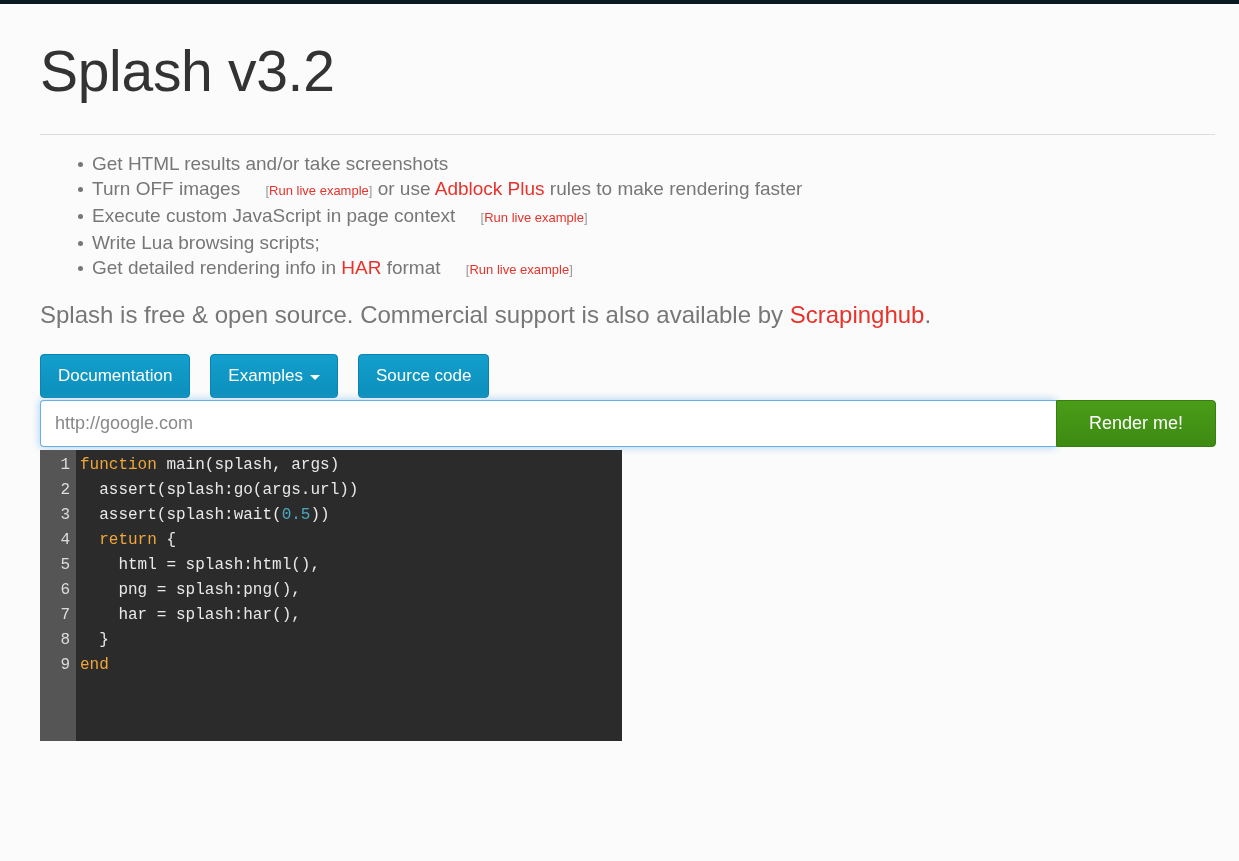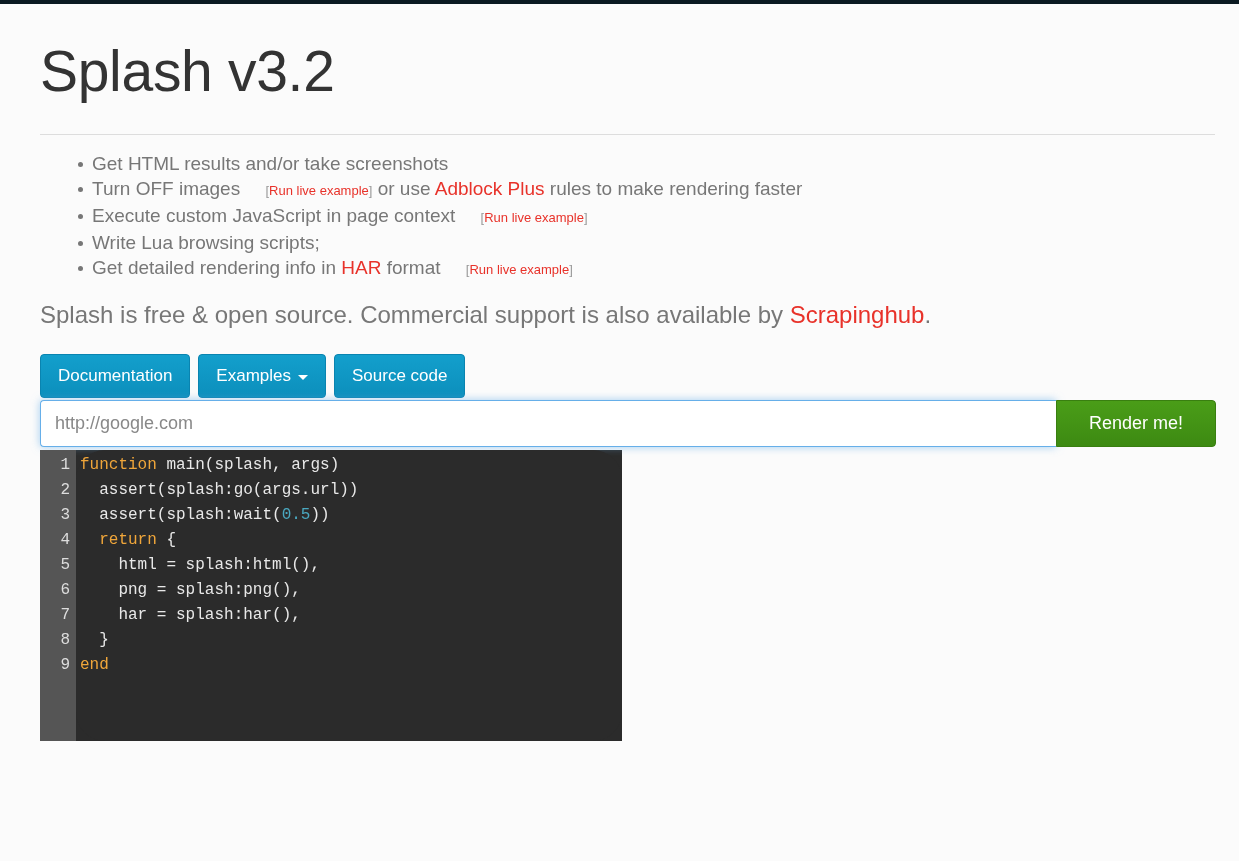--- a/index.html
+++ b/index.html
@@ -97,21 +97,21 @@
     margin: 16px 0 0 0;
     font-size: 24px;
     line-height: 1.42;
     color: #777777;
     font-weight: 300;
   }
 
   .btn-row {
     margin-top: 22px;
     display: flex;
-    gap: 8px;
+    gap: 20px;
     align-items: flex-start;
   }
 
   .btn {
     display: inline-flex;
     align-items: center;
     gap: 7px;
     font-size: 17px;
     color: #ffffff;
     background: linear-gradient(to bottom, #139fcc 0%, #0c8fbc 100%);
@@ -194,21 +194,20 @@
     line-height: 25px;
     color: #dddddd;
     padding-right: 6px;
     display: block;
   }
 
   .code-area {
     flex: 1 1 auto;
     background: #2b2b2b;
     padding: 3px 0 0 4px;
-    border-radius: 29px;
   }
   .code-line {
     font-size: 16px;
     line-height: 25px;
     color: #e8e8e8;
     white-space: pre;
   }
   .tok-kw { color: #f0a63a; }
   .tok-num { color: #4aa8c0; }
   .tok-plain { color: #e8e8e8; }

